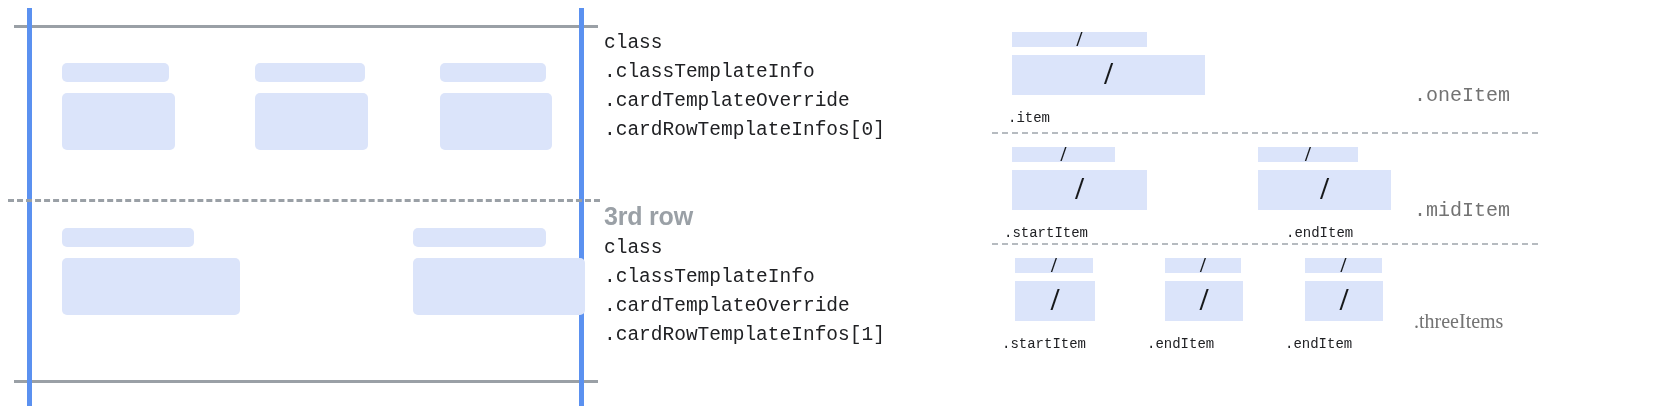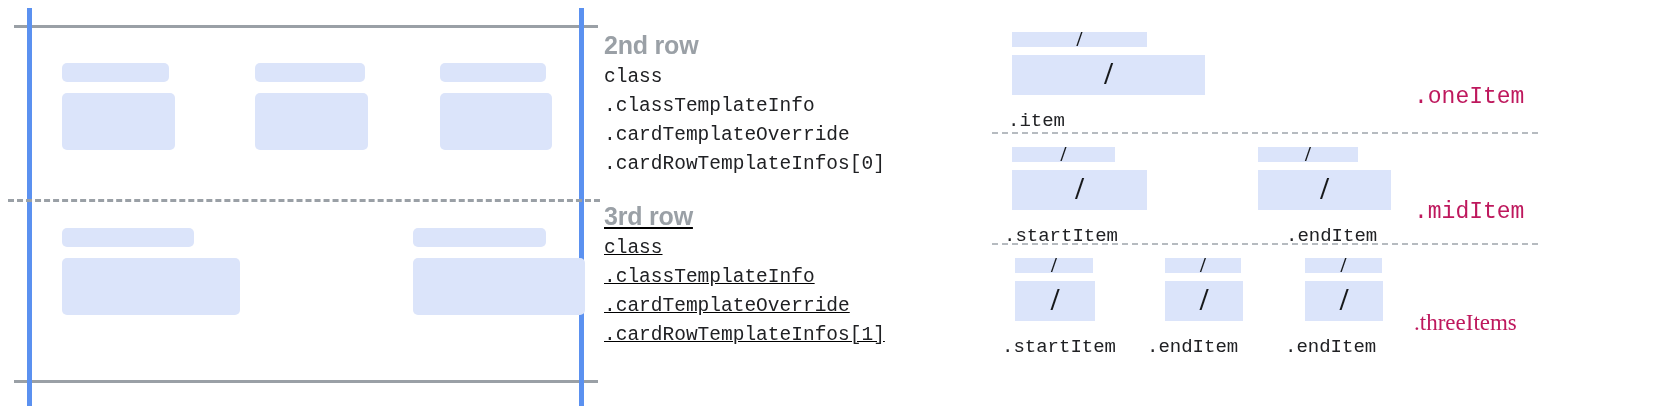--- a/index.html
+++ b/index.html
@@ -82,21 +82,21 @@
   #ph-r2-c2 .ph-box { width: 172px; height: 57px; }
 
   
   #row-specs {
     position: absolute;
     left: 604px; top: 0;
     width: 400px; height: 412px;
   }
   .row-spec { position: absolute; }
   #row-spec-2 { top: 28px; }
-  #row-spec-3 { top: 199px; text-decoration: underline; }
+  #row-spec-3 { top: 199px; }
 
   .row-spec-title {
     font-family: "Liberation Sans", sans-serif;
     font-size: 25px;
     font-weight: bold;
     color: #9aa0a6;
     letter-spacing: -0.2px;
     line-height: 34px;
   }
   .row-spec-lines {
@@ -157,29 +157,29 @@
     font-size: 21px;
     transform: translate(-50%, -54%);
   }
   .item-box .slash {
     font-size: 31px;
     transform: translate(-50%, -53%);
   }
   .item-label {
     position: absolute;
     font-family: "Liberation Mono", monospace;
-    font-size: 19px;
+    font-size: 14px;
     color: #202124;
     white-space: nowrap;
   }
   .variant-name {
     position: absolute;
     font-family: "Liberation Mono", monospace;
-    font-size: 23px;
-    color: #be185d;
+    font-size: 20px;
+    color: #737373;
     white-space: nowrap;
   }
 
   
   #one-col-1 { left: 22px; }
   #one-col-1 .item-bar { width: 135px; }
   #one-col-1 .item-box { width: 193px; height: 40px; }
   #one-label-1 { left: 18px; top: 88px; }
   #variant-one .variant-name { left: 424px; top: 62px; }
 
@@ -241,21 +241,20 @@
   </div>
   <div class="ph-group" id="ph-r2-c2">
     <div class="ph-bar"></div>
     <div class="ph-box"></div>
   </div>
 </div>
 
 <div id="row-specs">
 
   <div class="row-spec" id="row-spec-2">
-    <div class="row-spec-title">2nd row</div>
     <div class="row-spec-lines">class
 .classTemplateInfo
 .cardTemplateOverride
 .cardRowTemplateInfos[0]</div>
   </div>
 
   <div class="row-spec" id="row-spec-3">
     <div class="row-spec-title">3rd row</div>
     <div class="row-spec-lines">class
 .classTemplateInfo

